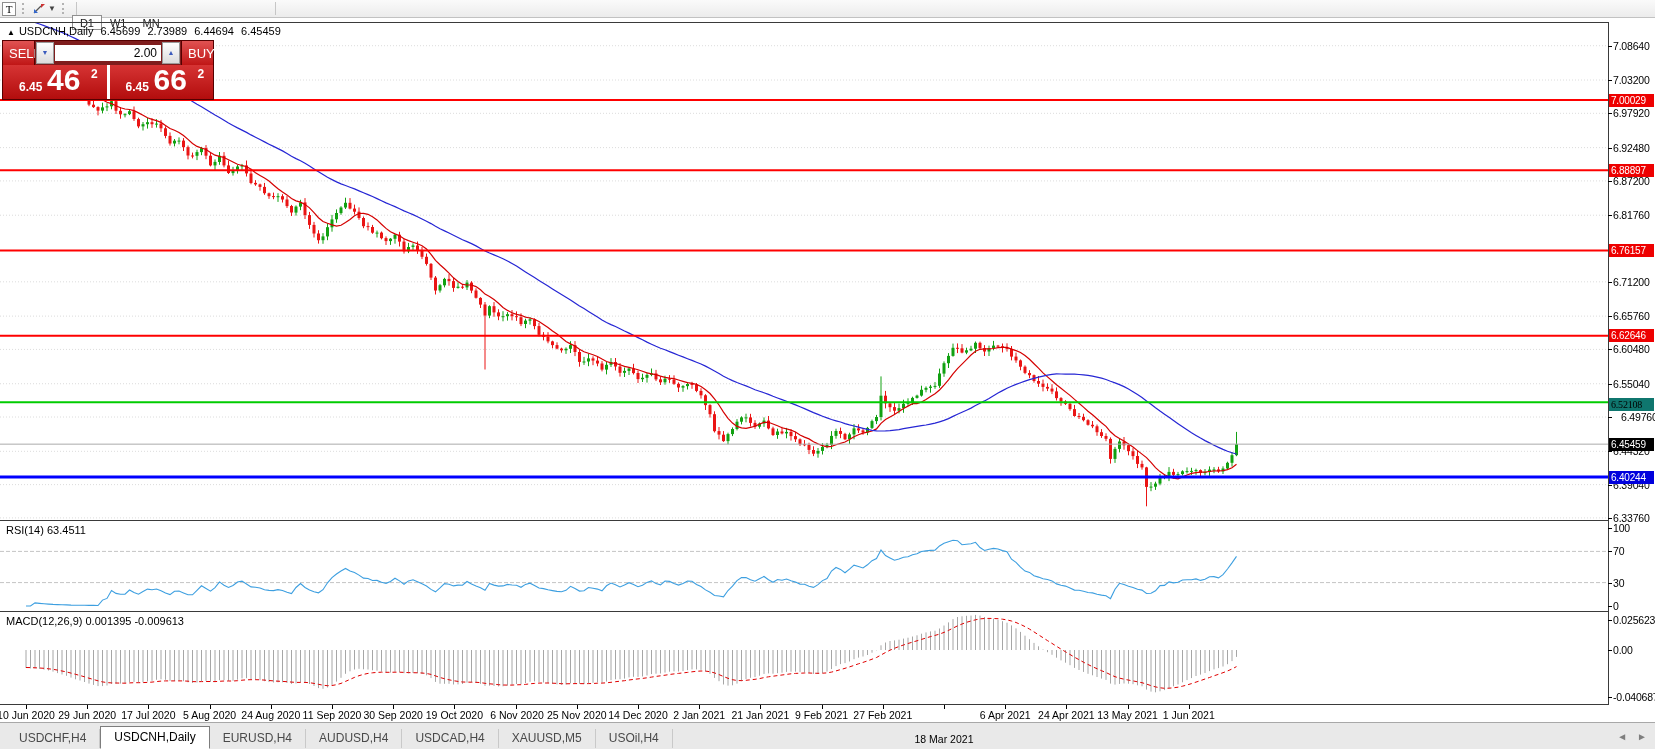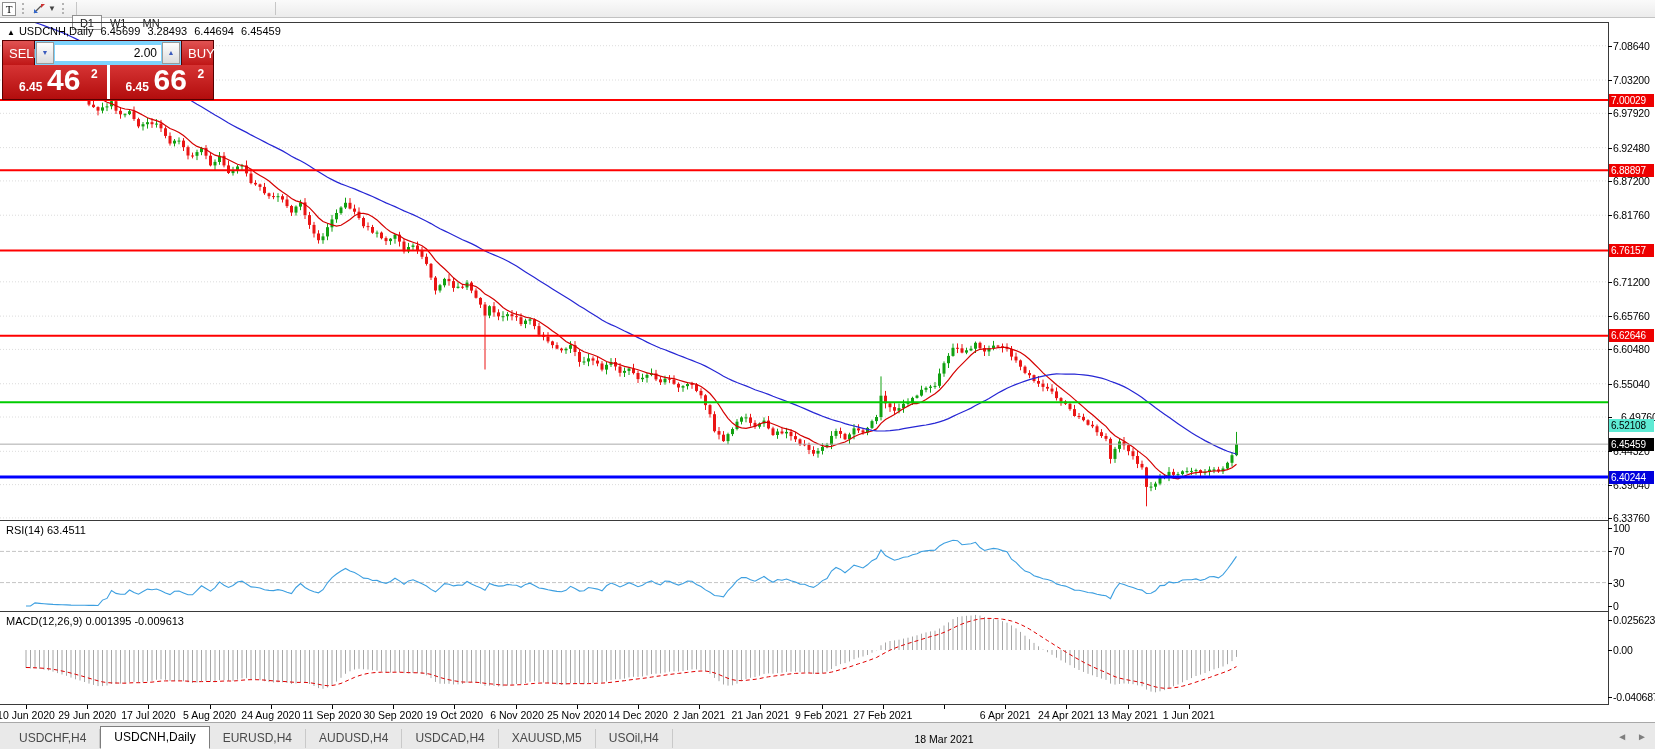--- a/index.html
+++ b/index.html
@@ -38,21 +38,21 @@
   .axis-tick{position:absolute;left:0;width:4px;height:1px;background:#000;}
   .axis-tag{position:absolute;left:1px;width:45px;height:13px;font-size:10px;line-height:13px;
             padding-left:2px;letter-spacing:-0.2px;box-sizing:border-box;}
   
   #trade-panel{position:absolute;left:2px;top:40px;width:210px;height:58px;z-index:6;
                border:1px solid #550000;background:#b81414;}
   #tp-top{position:absolute;left:0;top:0;width:210px;height:24px;display:flex;}
   .tp-btn{width:32px;height:24px;border:none;color:#fff;font-size:13px;
           background:linear-gradient(#e05252,#c01616);border-right:1px solid #550000;}
   #buy-btn{border-right:none;border-left:1px solid #550000;}
-  #vol-box{flex:1;height:24px;background:#7dd3fc;display:flex;align-items:center;}
+  #vol-box{flex:1;height:24px;background:#7f1d1d;display:flex;align-items:center;}
   .spin{width:18px;height:22px;margin:1px;border:1px solid #9a9a9a;background:linear-gradient(#fefefe,#dcdcdc);
         font-size:7px;color:#3b5bbd;padding:0;line-height:20px;}
   #vol-input{flex:1;border:none;outline:none;font-size:12px;text-align:right;padding-right:4px;width:50px;
              font-family:"Liberation Sans",sans-serif;}
   #tp-prices{position:absolute;left:0;top:24px;width:210px;height:34px;display:flex;gap:3px;background:#fff;}
   .px-box{flex:1;background:linear-gradient(#d63434,#b30d0d);color:#fff;position:relative;}
   .px-small{position:absolute;left:16px;bottom:5px;font-size:12px;font-weight:bold;}
   .px-big{position:absolute;left:44px;top:-2px;font-size:30px;font-weight:bold;}
   .px-sup{position:absolute;left:88px;top:2px;font-size:12px;font-weight:bold;}
   
@@ -937,21 +937,21 @@
 
 <div class="hborder" style="top:22px"></div>
 <div class="hborder" style="top:520px"></div>
 <div class="hborder" style="top:611px"></div>
 <div class="hborder" style="top:704px"></div>
 <div id="axis-vline"></div>
 
 <div id="title-row">
   <span class="tri">▲</span><span>USDCNH,Daily</span>
   <span>6.45699</span>
-  <span>3.28493</span>
+  <span>2.73989</span>
   <span>6.44694</span>
   <span>6.45459</span>
 </div>
 
 <div id="trade-panel">
   <div id="tp-top">
     <button class="tp-btn" id="sell-btn">SELL</button>
     <div id="vol-box">
       <button class="spin">▼</button>
       <input id="vol-input" value="2.00" style="">
@@ -1009,21 +1009,21 @@
     <div class="axis-tick" style="top: 451.326px;"></div>
     <div class="axis-label" style="top: 445.326px;">6.44320</div>
     <div class="axis-tick" style="top: 484.622px;"></div>
     <div class="axis-label" style="top: 478.622px;">6.39040</div>
     <div class="axis-tick" style="top: 517.919px;"></div>
     <div class="axis-label" style="top: 511.919px;">6.33760</div>
     <div class="axis-tag" style="top: 93.5139px; background: rgb(238, 0, 0); color: rgb(255, 255, 255);">7.00029</div>
     <div class="axis-tag" style="top: 163.714px; background: rgb(238, 0, 0); color: rgb(255, 255, 255);">6.88897</div>
     <div class="axis-tag" style="top: 244.055px; background: rgb(238, 0, 0); color: rgb(255, 255, 255);">6.76157</div>
     <div class="axis-tag" style="top: 329.258px; background: rgb(238, 0, 0); color: rgb(255, 255, 255);">6.62646</div>
-    <div class="axis-tag" style="top: 419px; background: #5eead4; color: rgb(0, 0, 0);">6.52108</div>
+    <div class="axis-tag" style="top: 398px; background: #0f766e; color: rgb(0, 0, 0); font-family: Liberation Serif, serif;">6.52108</div>
     <div class="axis-tag" style="top: 437.643px; background: rgb(0, 0, 0); color: rgb(255, 255, 255);">6.45459</div>
     <div class="axis-tag" style="top: 470.53px; background: rgb(0, 0, 221); color: rgb(255, 255, 255);">6.40244</div>
     <div class="axis-label" style="top: 522px;">100</div>
     <div class="axis-tick" style="top: 528px;"></div>
     <div class="axis-label" style="top: 545.4px;">70</div>
     <div class="axis-tick" style="top: 551.4px;"></div>
     <div class="axis-label" style="top: 576.6px;">30</div>
     <div class="axis-tick" style="top: 582.6px;"></div>
     <div class="axis-label" style="top: 600px;">0</div>
     <div class="axis-tick" style="top: 606px;"></div>

